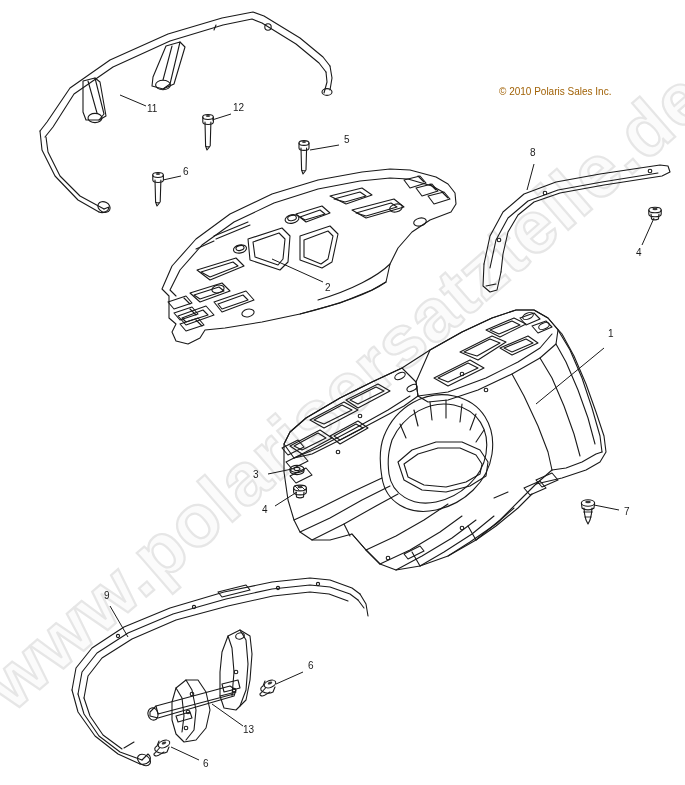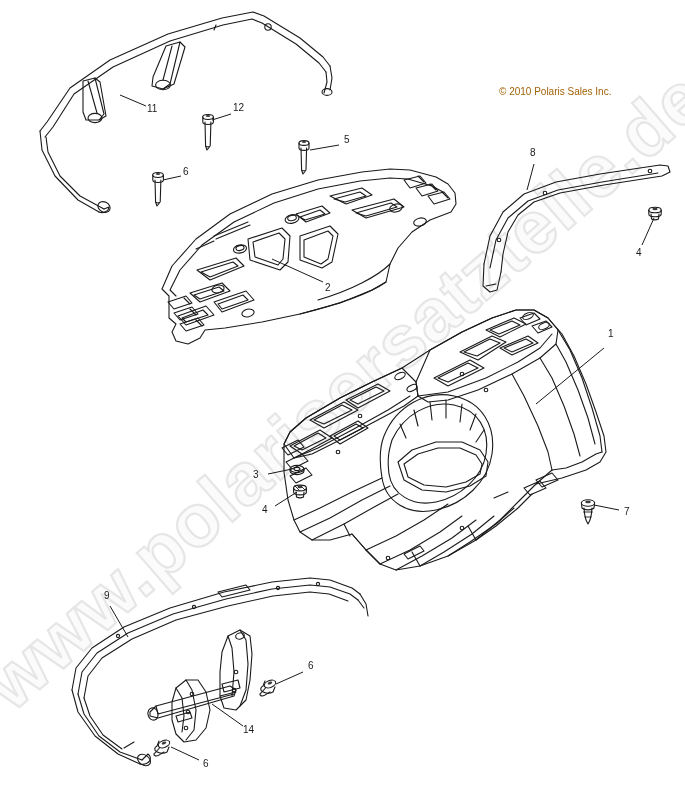--- a/index.html
+++ b/index.html
@@ -431,21 +431,21 @@
     <span class="callout" style="left:325px;top:283px;">2</span>
     <span class="callout" style="left:253px;top:470px;">3</span>
     <span class="callout" style="left:262px;top:505px;">4</span>
     <span class="callout" style="left:636px;top:248px;">4</span>
     <span class="callout" style="left:344px;top:135px;">5</span>
     <span class="callout" style="left:308px;top:661px;">6</span>
     <span class="callout" style="left:203px;top:759px;">6</span>
     <span class="callout" style="left:624px;top:507px;">7</span>
     <span class="callout" style="left:530px;top:148px;">8</span>
     <span class="callout" style="left:104px;top:591px;">9</span>
-    <span class="callout" style="left:243px;top:725px;">14</span>
+    <span class="callout" style="left:243px;top:725px;">13</span>
     <span class="callout" style="left:147px;top:104px;">11</span>
     <span class="callout" style="left:233px;top:103px;text-align:center;">12</span>
     <span class="callout" style="left:183px;top:167px;">6</span>
   </div>
 
   <div id="copyright">© 2010 Polaris Sales Inc.</div>
 
 </div>
 
 </body></html>

